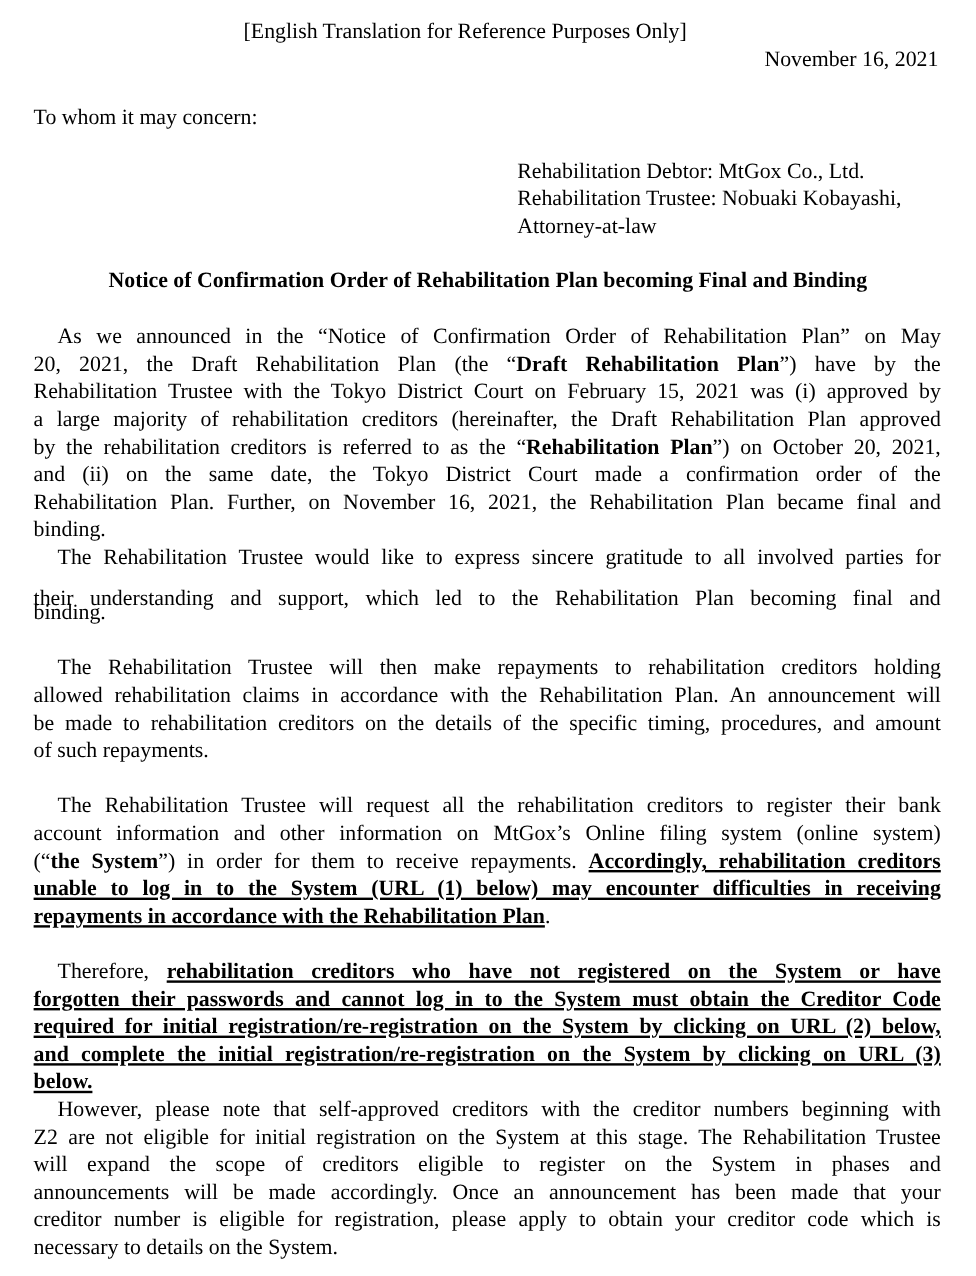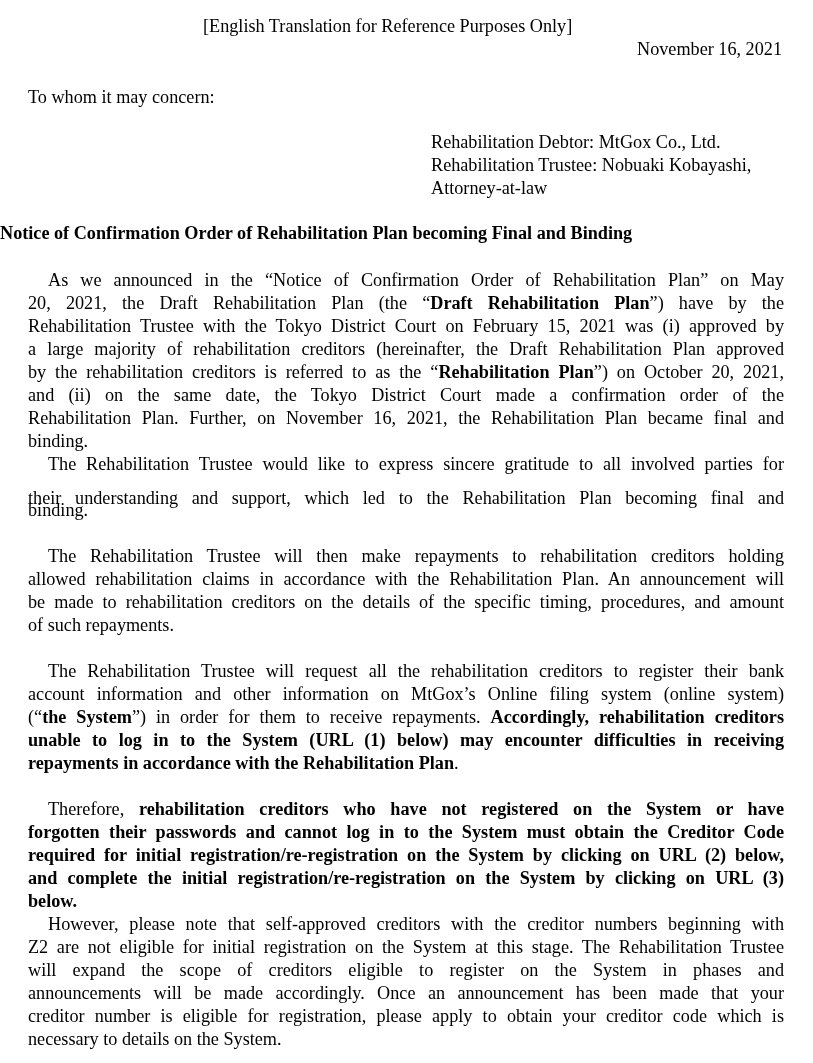--- a/index.html
+++ b/index.html
@@ -3,22 +3,22 @@
 <meta charset="utf-8">
 <style>
   html, body { margin:0; padding:0; background:#ffffff; }
   body { width:813px; height:1063px; overflow:hidden; position:relative;
          font-family:"Liberation Serif", serif; color:#000; font-size:18.2px; }
   .line { position:absolute; white-space:nowrap; }
   .just { position:absolute; left:28px; width:756px; text-align:justify; text-align-last:justify; white-space:nowrap; }
   .just.last { text-align-last:left; }
   .ind { text-indent:20px; }
   b { font-weight:bold; }
-  .u { text-decoration-thickness:2px; text-underline-offset:2px; font-weight:bold; }
-  .title { position:absolute; left:0; width:813px; top:223px; font-weight:bold; font-size:18.2px; }
+  .u { text-decoration:underline; text-decoration-thickness:2px; text-underline-offset:2px; font-weight:bold; }
+  .title { position:absolute; left:0; width:813px; text-align:center; top:223px; font-weight:bold; font-size:18.2px; }
 </style>
 </head>
 <body>
 
 <div class="line" style="left:203px;top:16px;">[English Translation for Reference Purposes Only]</div>
 <div class="line" style="right:31px;top:39px;">November 16, 2021</div>
 <div class="line" style="left:28px;top:87px;">To whom it may concern:</div>
 <div class="line" style="left:431px;top:132px;">Rehabilitation Debtor: MtGox Co., Ltd.</div>
 <div class="line" style="left:431px;top:155px;">Rehabilitation Trustee: Nobuaki Kobayashi,</div>
 <div class="line" style="left:431px;top:178px;">Attorney-at-law</div>

